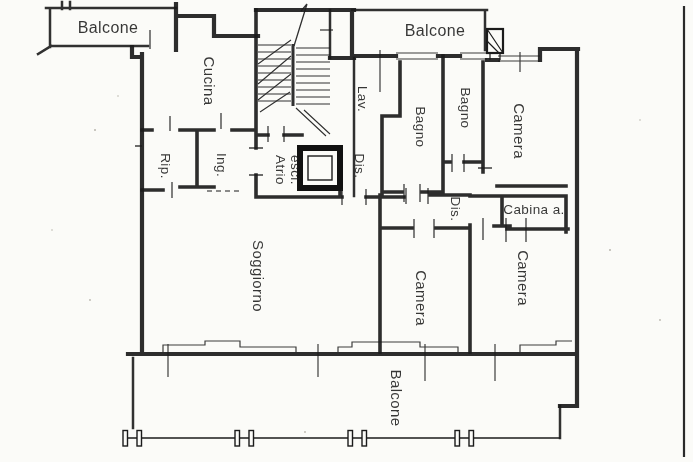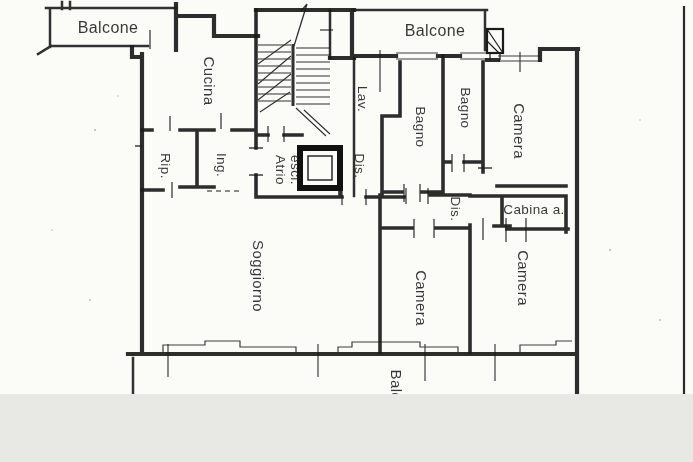--- a/index.html
+++ b/index.html
@@ -1,18 +1,18 @@
 <!DOCTYPE html>
 <html><head>
 <meta charset="utf-8">
 <style>
   html,body{margin:0;padding:0;background:#e8e8e4;}
   .page{
     position:relative;
-    width:693px;height:394px;
+    width:693px;height:462px;
     background:#fbfbf8;
     overflow:hidden;
     font-family:"Liberation Sans", sans-serif;
   }
   svg{position:absolute;inset:0;display:block;}
   svg text{
     fill:#1b1b1b;
     opacity:.88;
     letter-spacing:.4px;
     font-family:"Liberation Sans", sans-serif;

